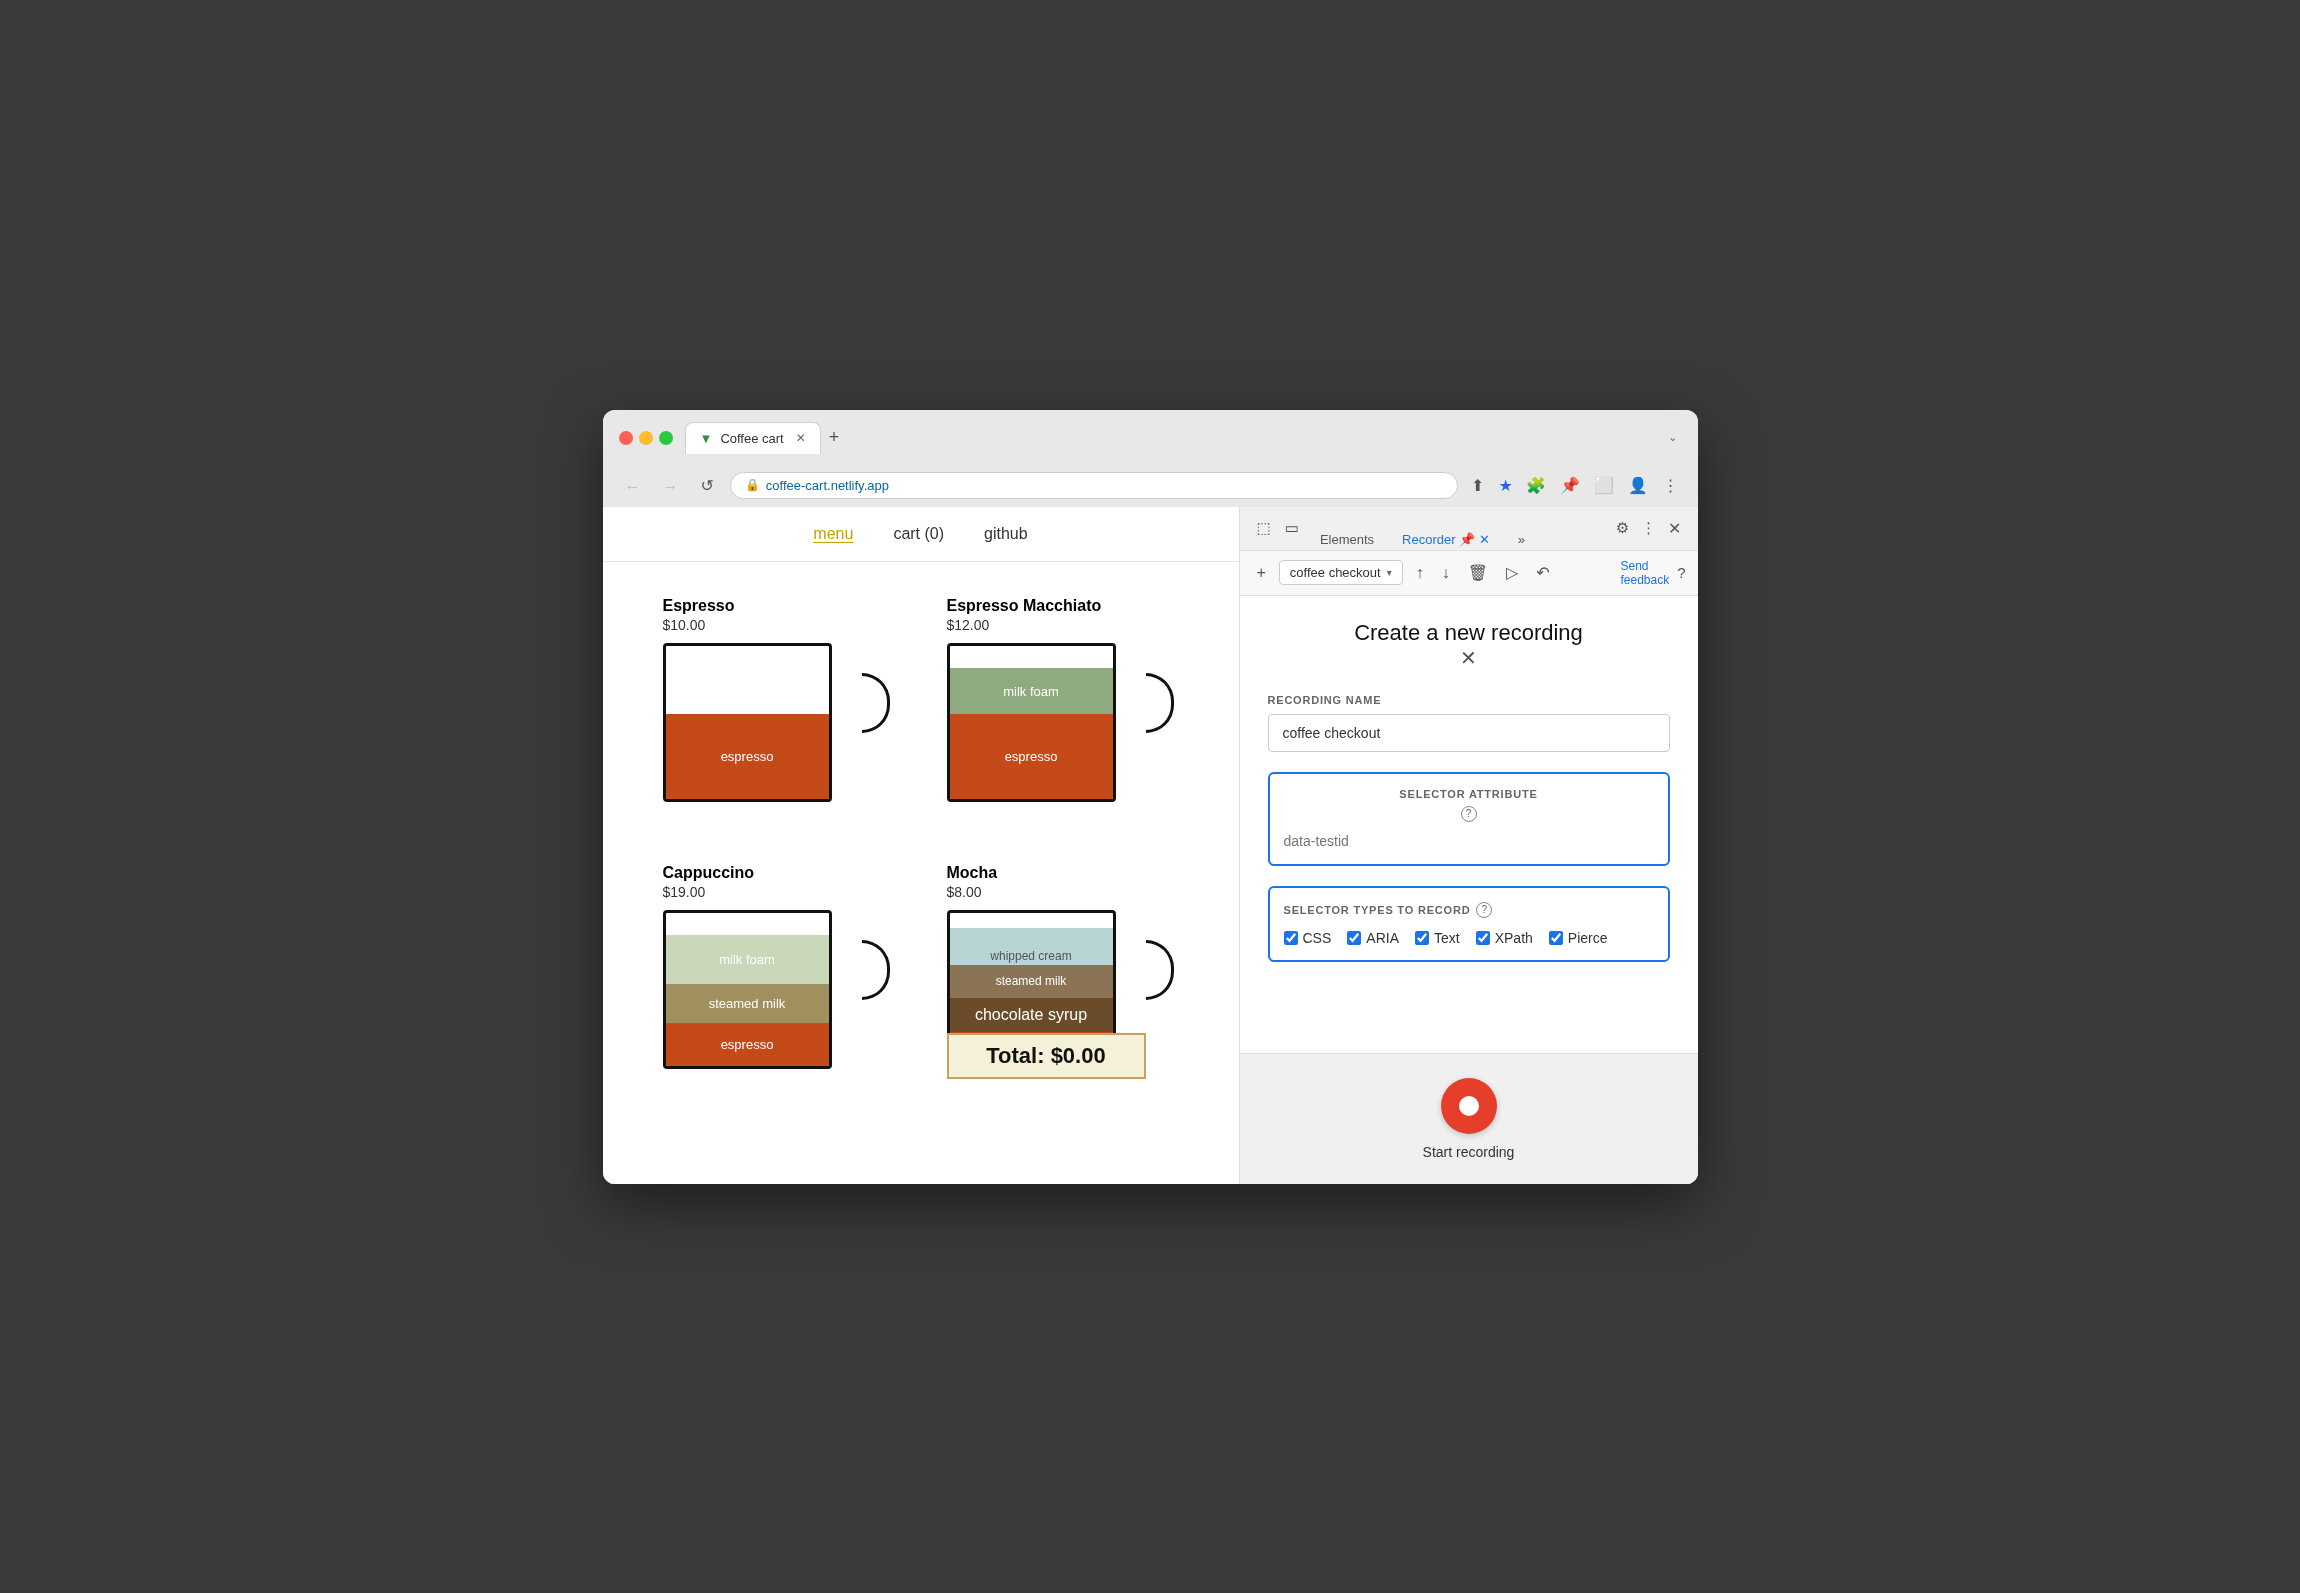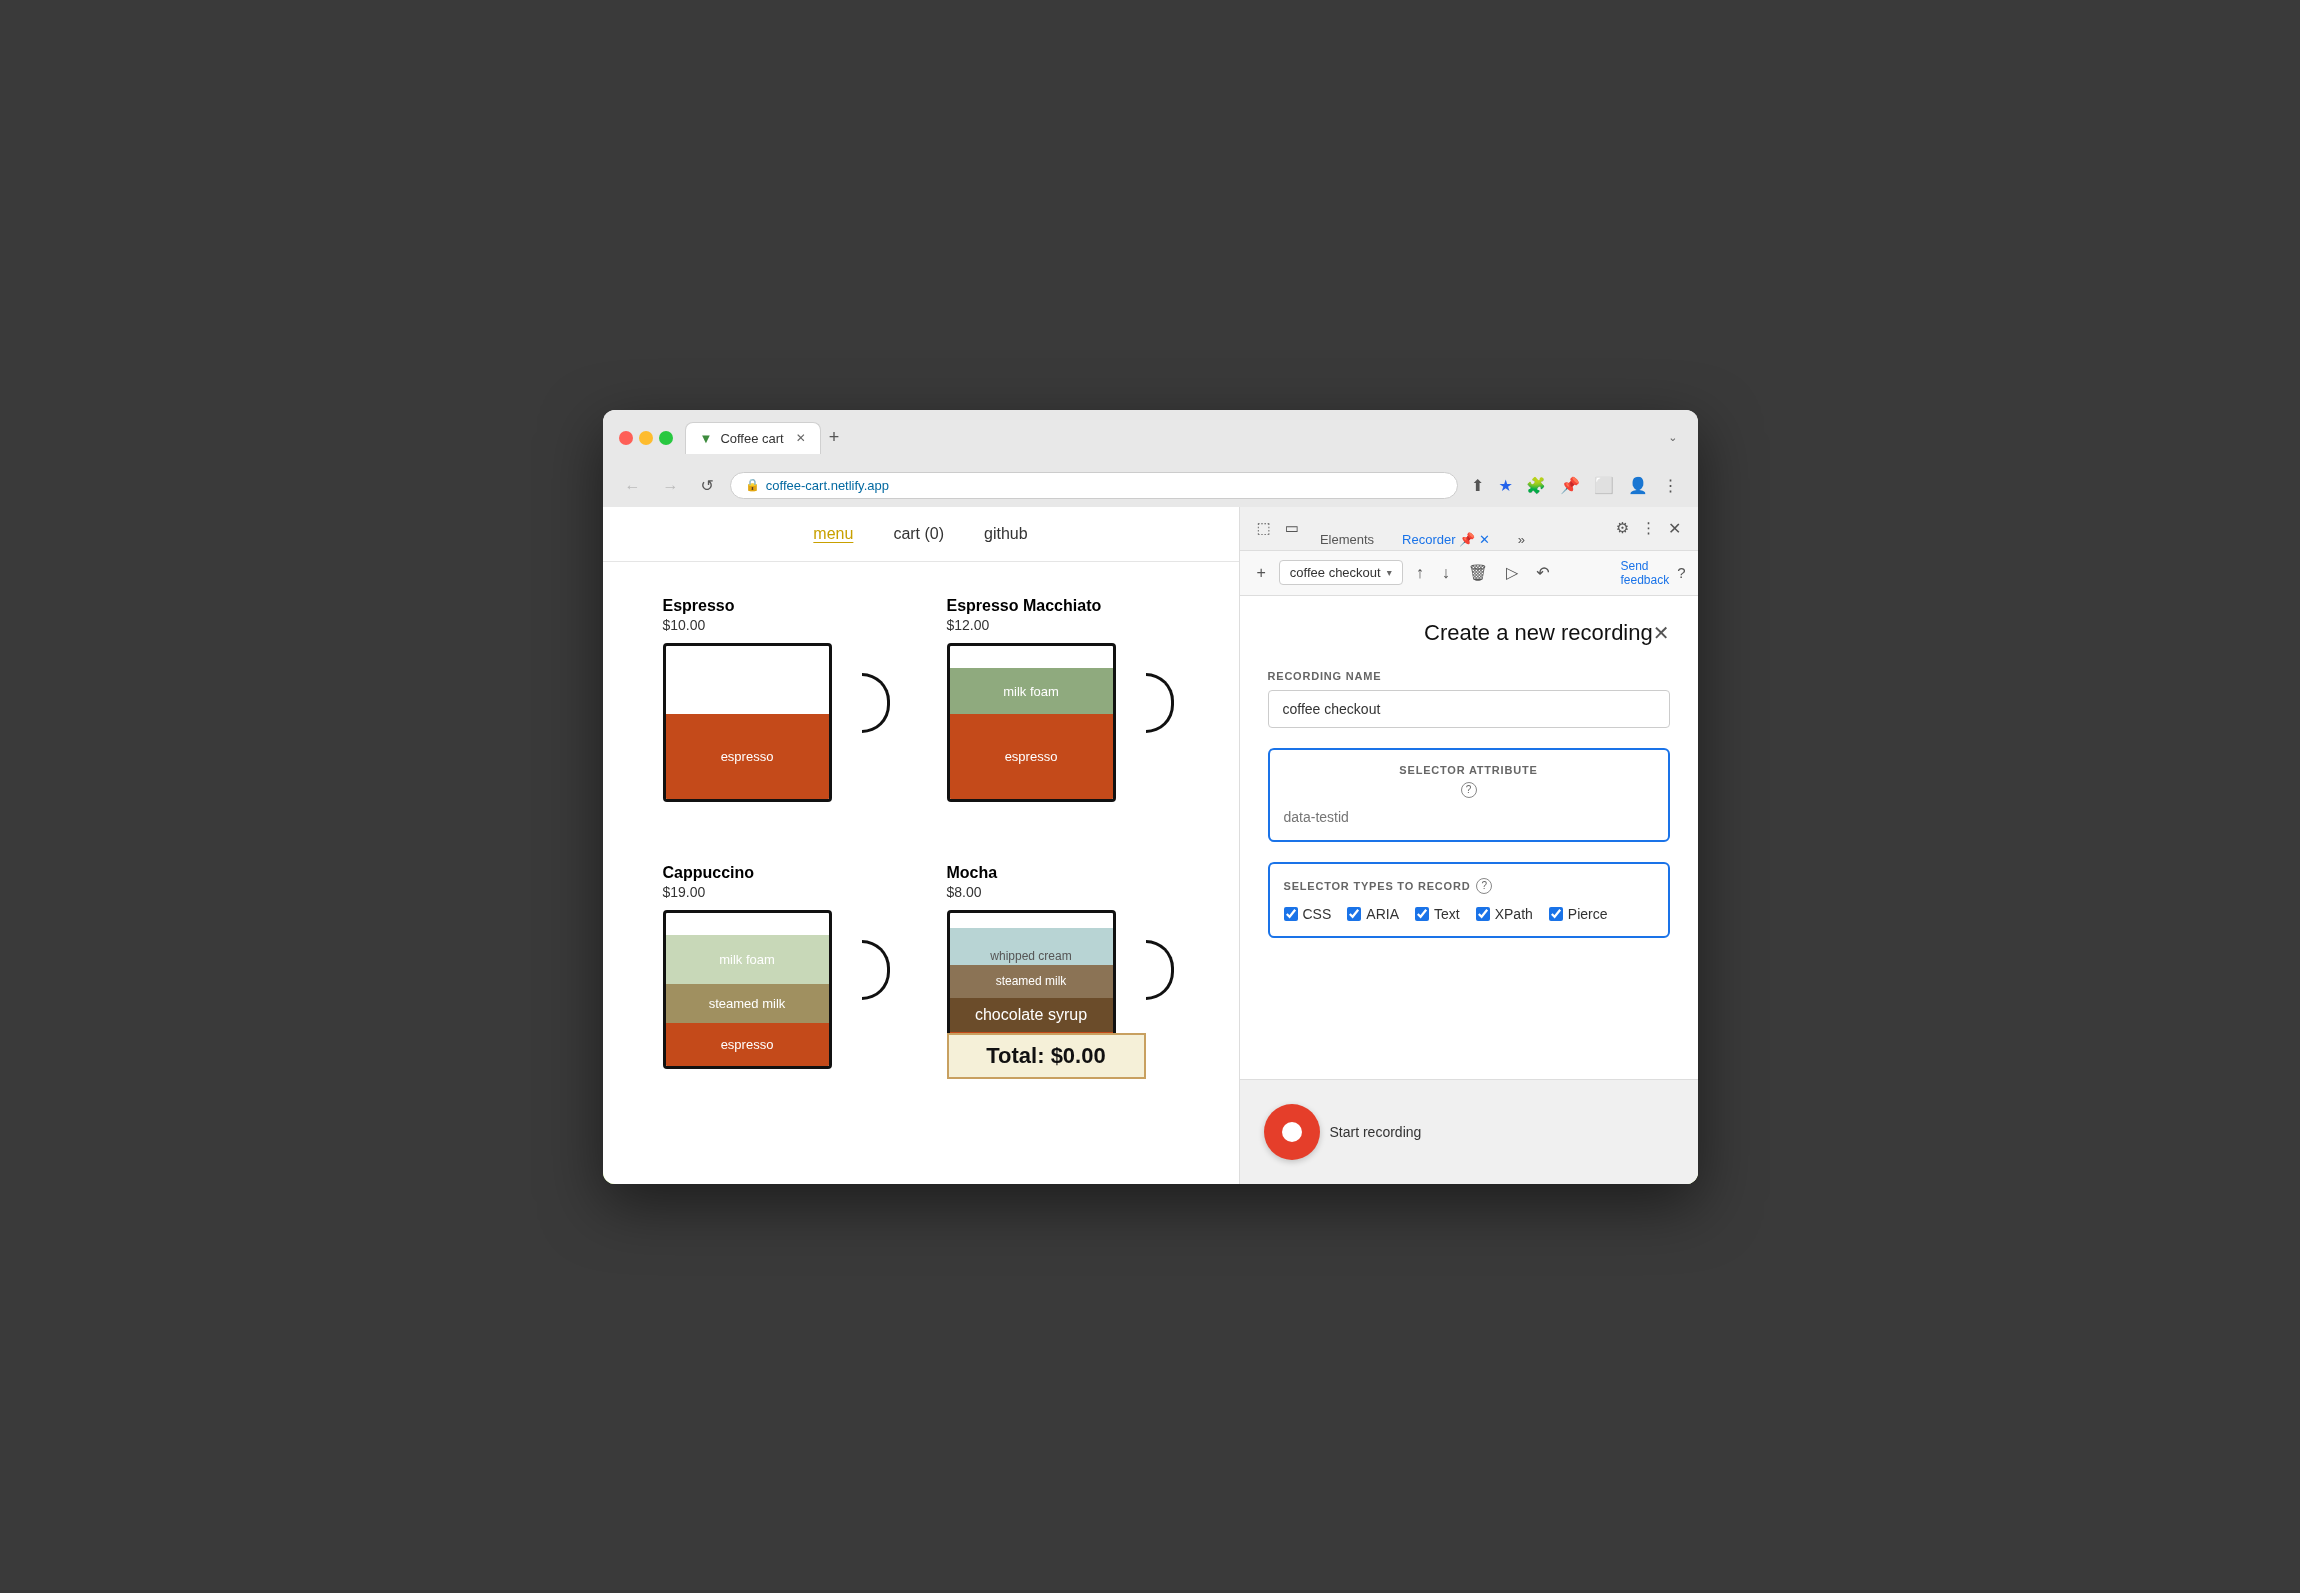--- a/index.html
+++ b/index.html
@@ -305,23 +305,24 @@
     }
     
     .dialog-content {
       padding: 24px 28px;
       flex: 1;
       overflow-y: auto;
       background: #fff;
     }
     .dialog-title-row {
       display: flex;
-      justify-content: flex-end;
+      justify-content: center;
       align-items: center;
       margin-bottom: 24px;
+      flex-direction: column;
     }
     .dialog-title {
       font-size: 22px;
       font-weight: 500;
       color: #111;
     }
     .dialog-close {
       font-size: 20px;
       cursor: pointer;
       color: #555;
@@ -416,21 +417,21 @@
       accent-color: #1a73e8;
       width: 14px;
       height: 14px;
       cursor: pointer;
     }
     
     .start-recording-section {
       background: #f0f0f0;
       padding: 24px;
       display: flex;
-      flex-direction: row;
+      flex-direction: column;
       align-items: center;
       gap: 10px;
       border-top: 1px solid #ddd;
     }
     .record-btn {
       width: 56px;
       height: 56px;
       background: #e53e2a;
       border-radius: 50%;
       border: none;

